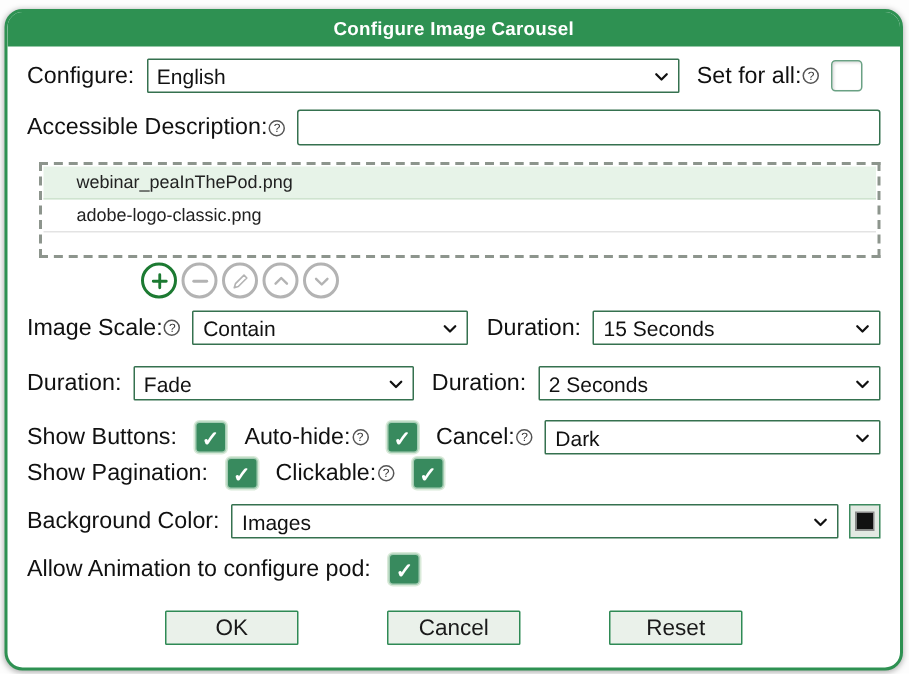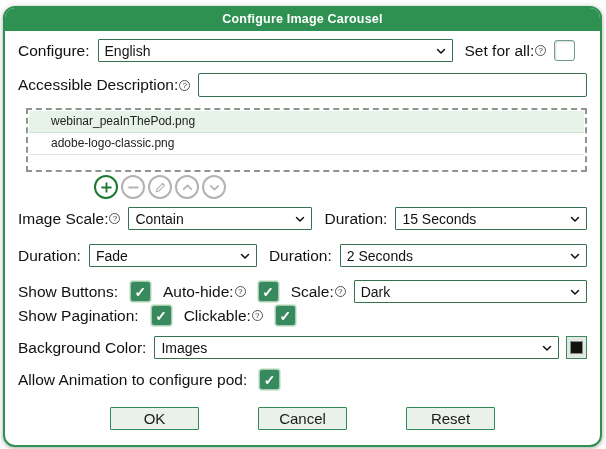--- a/index.html
+++ b/index.html
@@ -160,21 +160,21 @@
         <span>15 Seconds</span>
         <svg class="chev" width="12" height="12" viewBox="0 0 24 24">
             <path d="M5 9l7 7 7-7" fill="none" stroke="#111" stroke-width="3" stroke-linecap="round" stroke-linejoin="round"></path>
           </svg>
       </div>
     </div>
 
     <div class="row" style="margin-bottom:13px">
       <span class="label">Duration:</span>
       <span class="gap8"></span>
-      <div class="select" style="width:168px">
+      <div class="select" style="width:187px">
         <span>Fade</span>
         <svg class="chev" width="12" height="12" viewBox="0 0 24 24">
             <path d="M5 9l7 7 7-7" fill="none" stroke="#111" stroke-width="3" stroke-linecap="round" stroke-linejoin="round"></path>
           </svg>
       </div>
       <span class="gap12"></span>
       <span class="label">Duration:</span>
       <span class="gap8"></span>
       <div class="select" style="flex:1">
         <span>2 Seconds</span>
@@ -191,21 +191,21 @@
         <span class="mark">✓</span>
       </span>
       <span class="gap12"></span>
       <span class="label">Auto-hide:</span>
       <span class="help">?</span>
       <span class="gap12"></span>
       <span class="checkbox" data-state="checked">
         <span class="mark">✓</span>
       </span>
       <span class="gap12"></span>
-      <span class="label">Scale:</span>
+      <span class="label">Cancel:</span>
       <span class="help">?</span>
       <span class="gap8"></span>
       <div class="select" style="flex:1">
         <span>Dark</span>
         <svg class="chev" width="12" height="12" viewBox="0 0 24 24">
             <path d="M5 9l7 7 7-7" fill="none" stroke="#111" stroke-width="3" stroke-linecap="round" stroke-linejoin="round"></path>
           </svg>
       </div>
     </div>
 

